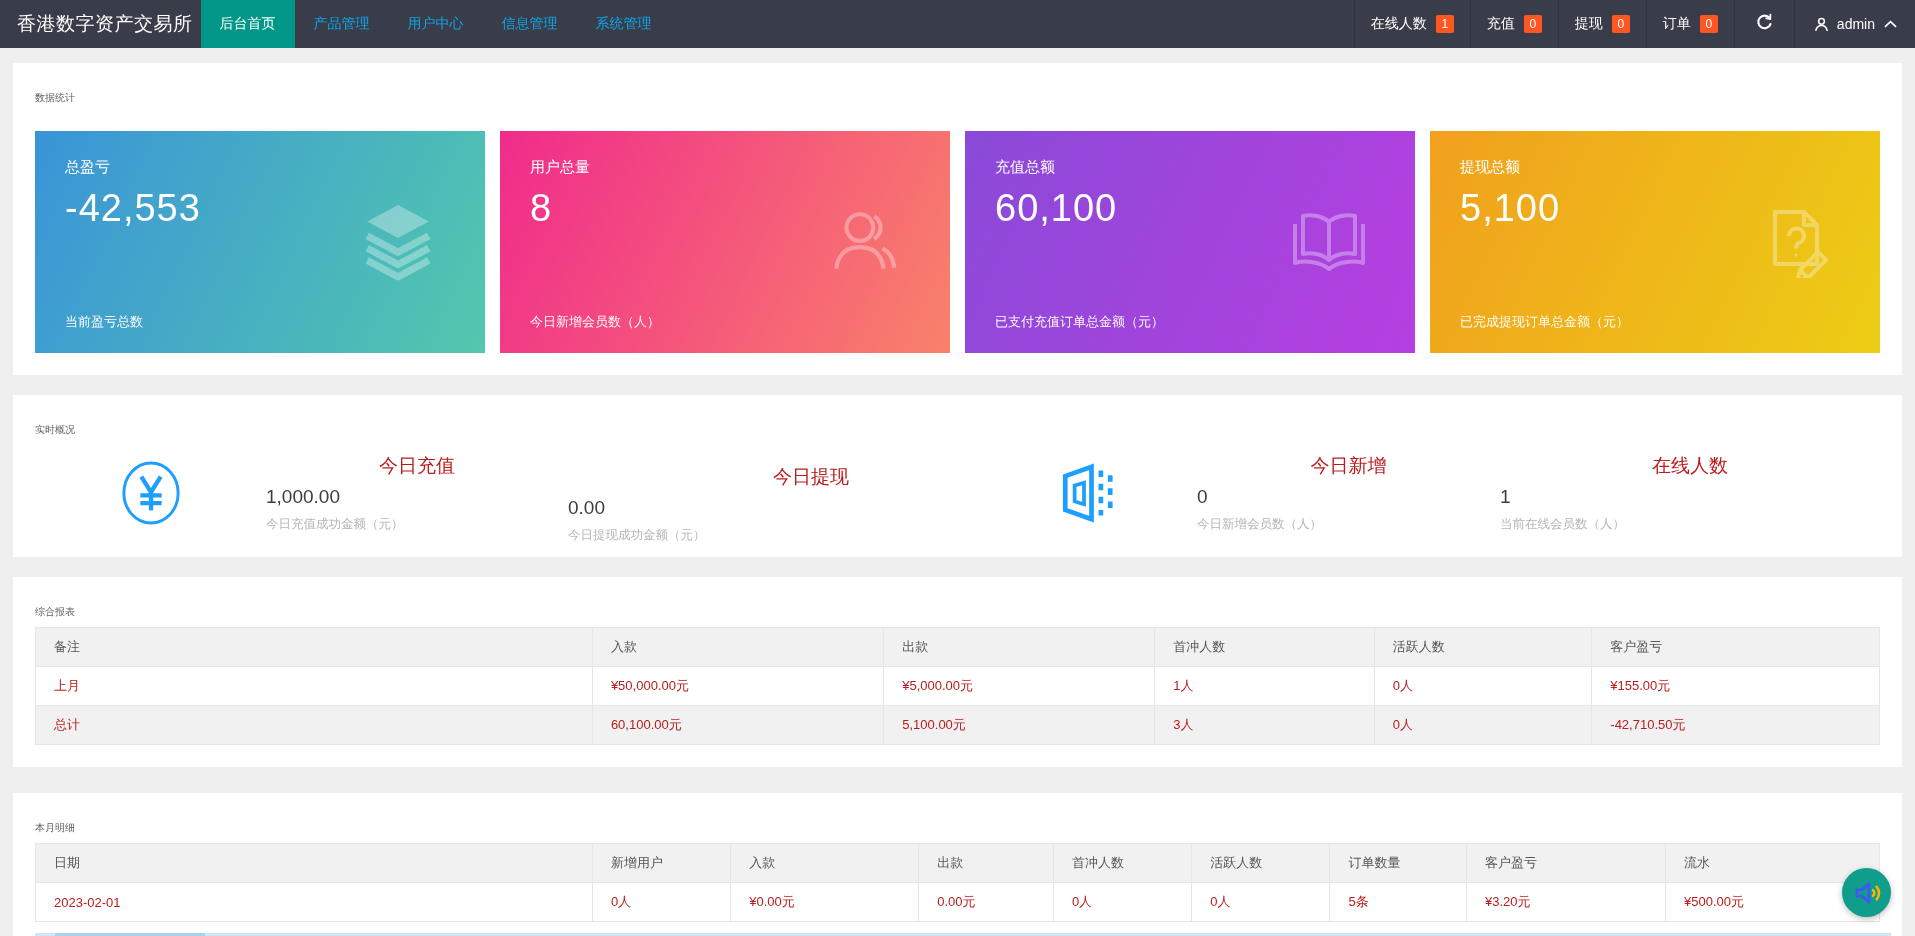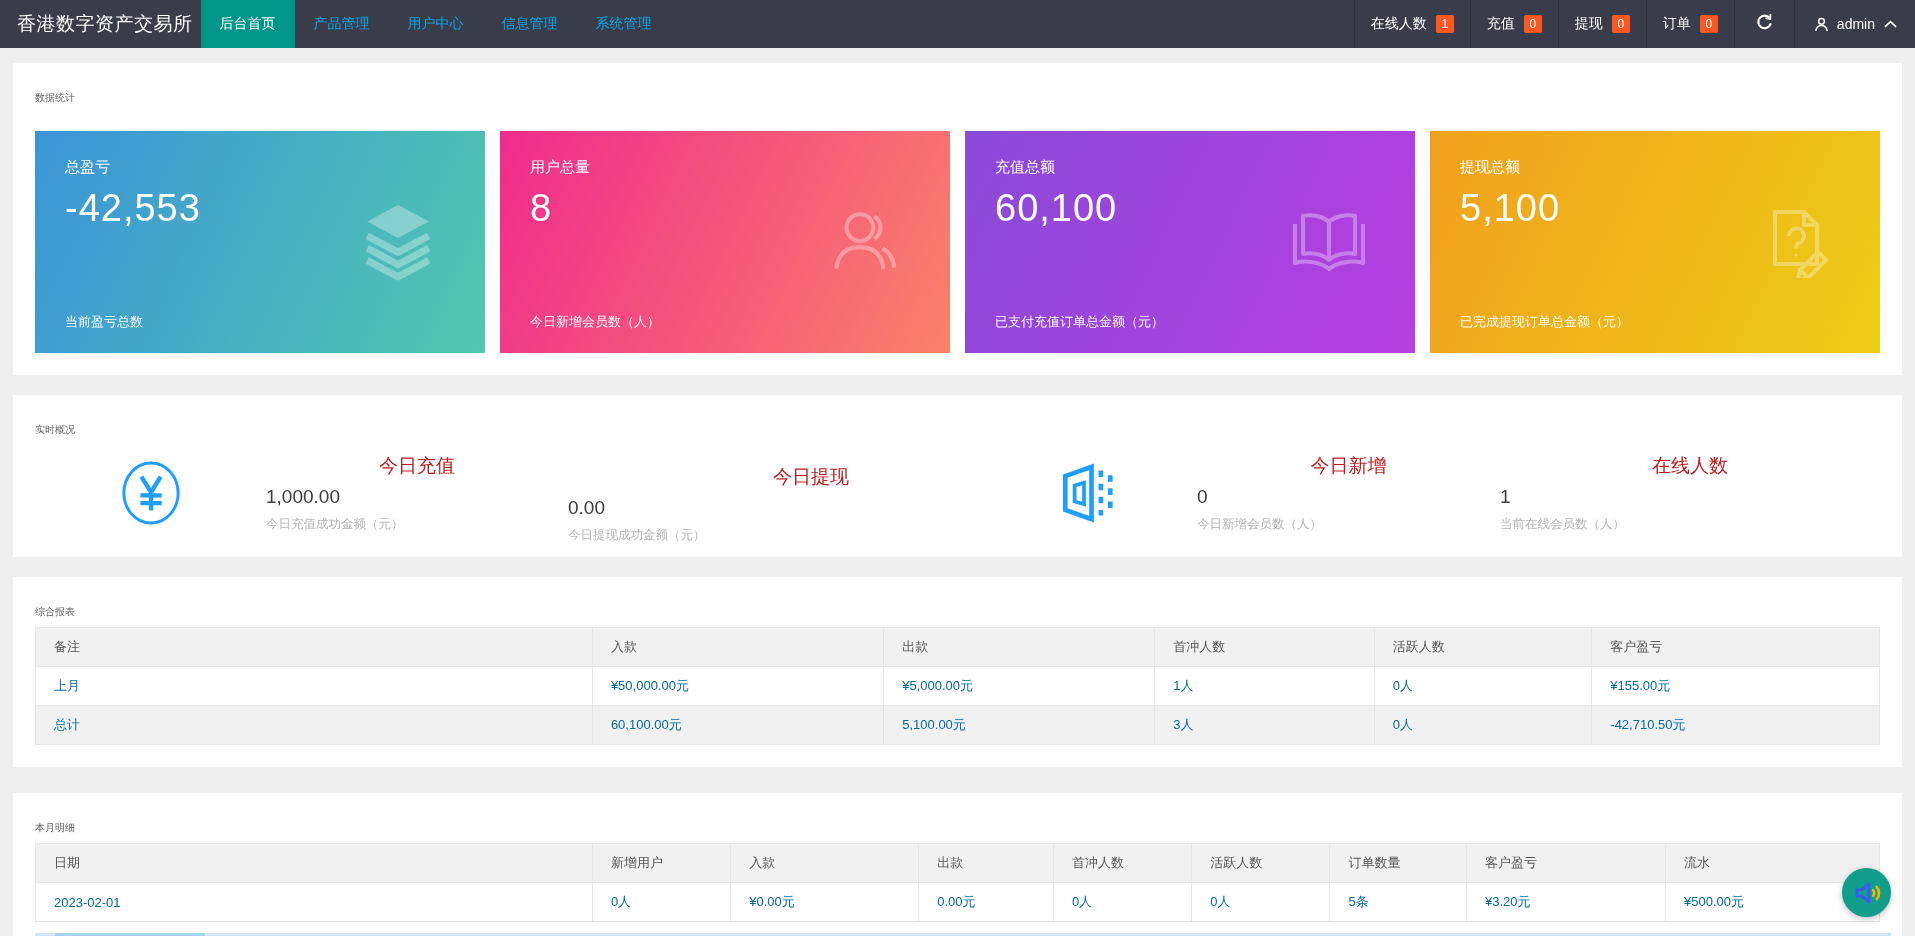--- a/index.html
+++ b/index.html
@@ -37,21 +37,21 @@
   .rt-item{display:flex;flex-direction:column;}
   .rt-w1{width:302px;}.rt-w2{width:486px;margin-top:21px;}.rt-w3{width:303px;}.rt-w4{flex:1;}
   .rt-label{font-size:19px;color:#b91c1c;text-align:center;}
   .rt-value{font-size:19px;color:#3d3d3d;margin-top:7px;}
   .rt-caption{font-size:12.5px;color:#b5b5b5;margin-top:8px;}
   
   .data-table{width:100%;border-collapse:collapse;margin-top:8px;table-layout:fixed;}
   .data-table th,.data-table td{border:1px solid #e6e6e6;font-size:13px;text-align:left;
     padding:0 18px;height:39px;overflow:hidden;white-space:nowrap;}
   .data-table th{background:#f1f1f1;font-weight:normal;color:#555;}
-  .data-table td{color:#0369a1;}
+  .data-table td{color:#b91c1c;}
   .data-table tbody tr:nth-child(even) td{background:#f1f1f1;}
   
   .float-btn{position:fixed;right:24px;bottom:19px;width:49px;height:49px;border-radius:50%;
     display:flex;align-items:center;justify-content:center;cursor:pointer;box-shadow:0 2px 6px rgba(0,0,0,.25);}
   .hscroll{position:fixed;left:35px;right:24px;bottom:0;height:3px;background:#cde7f7;}
   .hscroll-thumb{position:absolute;left:20px;top:0;height:100%;width:150px;background:#a6d3ee;}
 </style>
 </head>
 <body>
 

